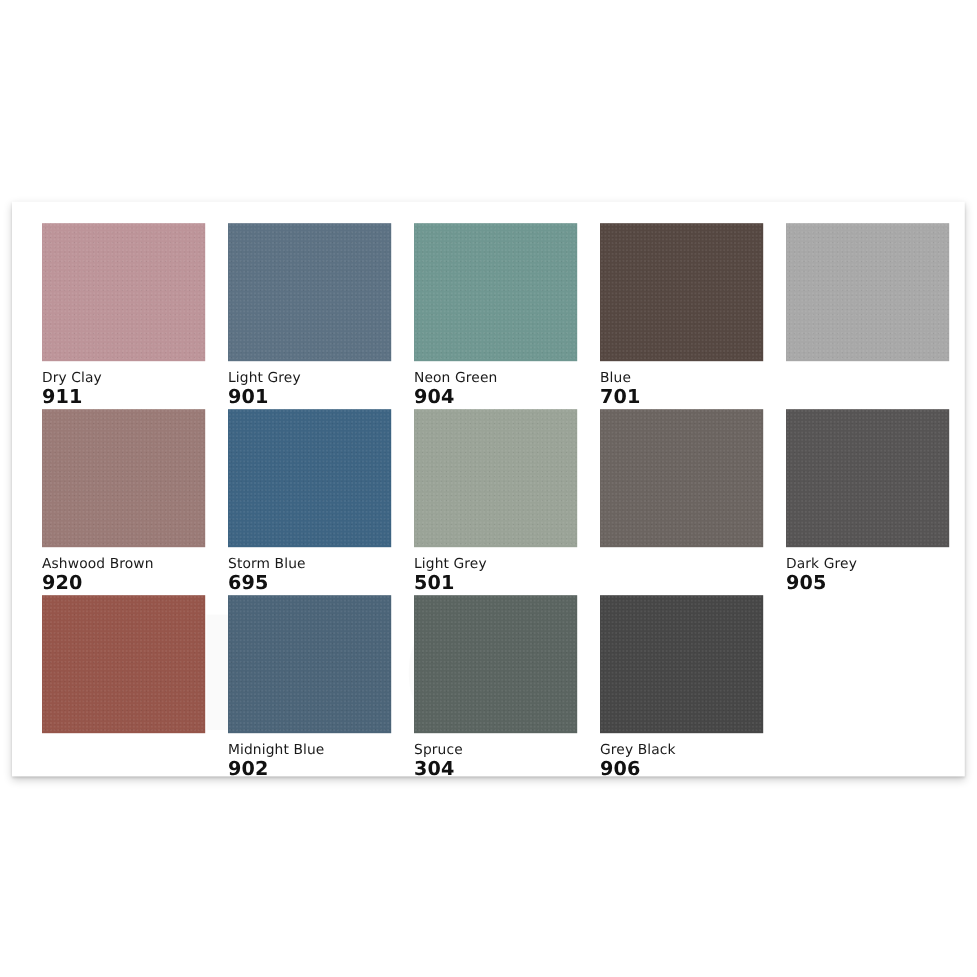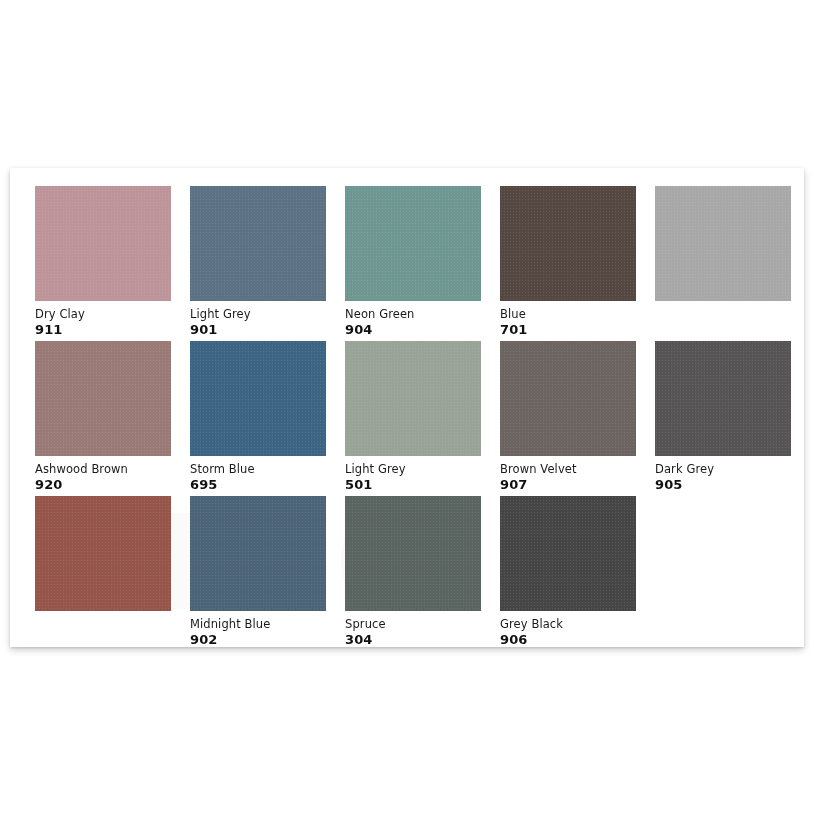--- a/index.html
+++ b/index.html
@@ -94,21 +94,21 @@
     line-height: 1.18;
   }
   .swatch-name {
     font-size: 11.5px;
     color: #1a1a1a;
     font-weight: normal;
     display: block;
     letter-spacing: 0.1px;
   }
   .swatch-code {
-    font-size: 13px;
+    font-size: 16px;
     color: #111111;
     font-weight: bold;
     display: block;
     letter-spacing: 0.1px;
   }
 </style>
 </head>
 <body>
 
 <div id="page-root">
@@ -166,24 +166,20 @@
         </div>
         <div class="swatch-cell">
           <div class="swatch-chip" style="background-color: rgb(154, 163, 151);"></div>
           <div class="swatch-caption">
             <span class="swatch-name">Light Grey</span>
             <span class="swatch-code">501</span>
           </div>
         </div>
         <div class="swatch-cell">
           <div class="swatch-chip" style="background-color: rgb(107, 100, 96);"></div>
-          <div class="swatch-caption">
-            <span class="swatch-name">Brown Velvet</span>
-            <span class="swatch-code">907</span>
-          </div>
         </div>
         <div class="swatch-cell">
           <div class="swatch-chip" style="background-color: rgb(86, 84, 84);"></div>
           <div class="swatch-caption">
             <span class="swatch-name">Dark Grey</span>
             <span class="swatch-code">905</span>
           </div>
         </div>
         <div class="swatch-cell">
           <div class="swatch-chip" style="background-color: rgb(150, 85, 74);"></div>

